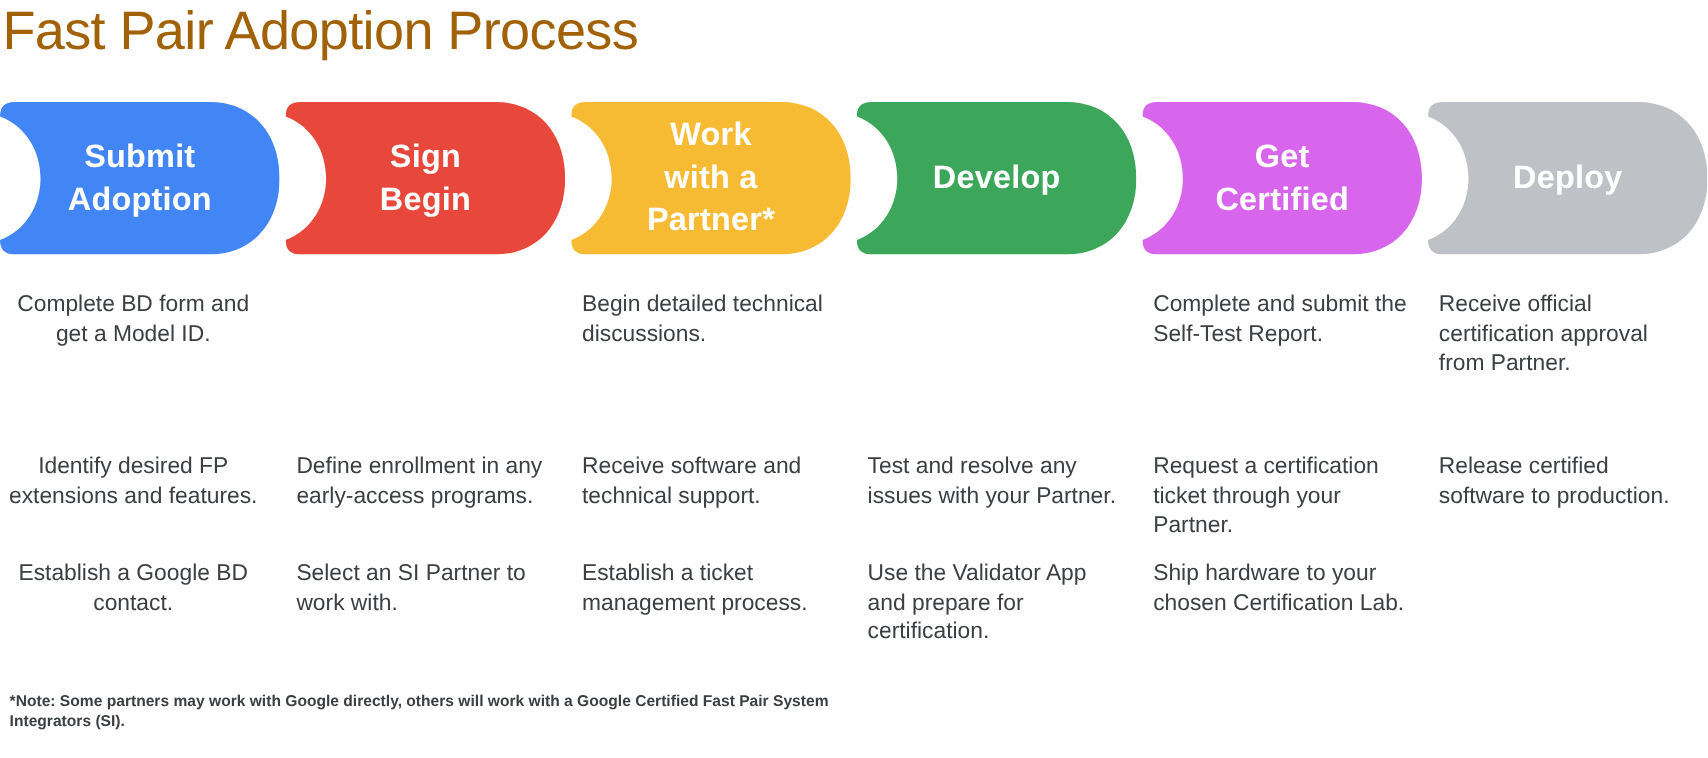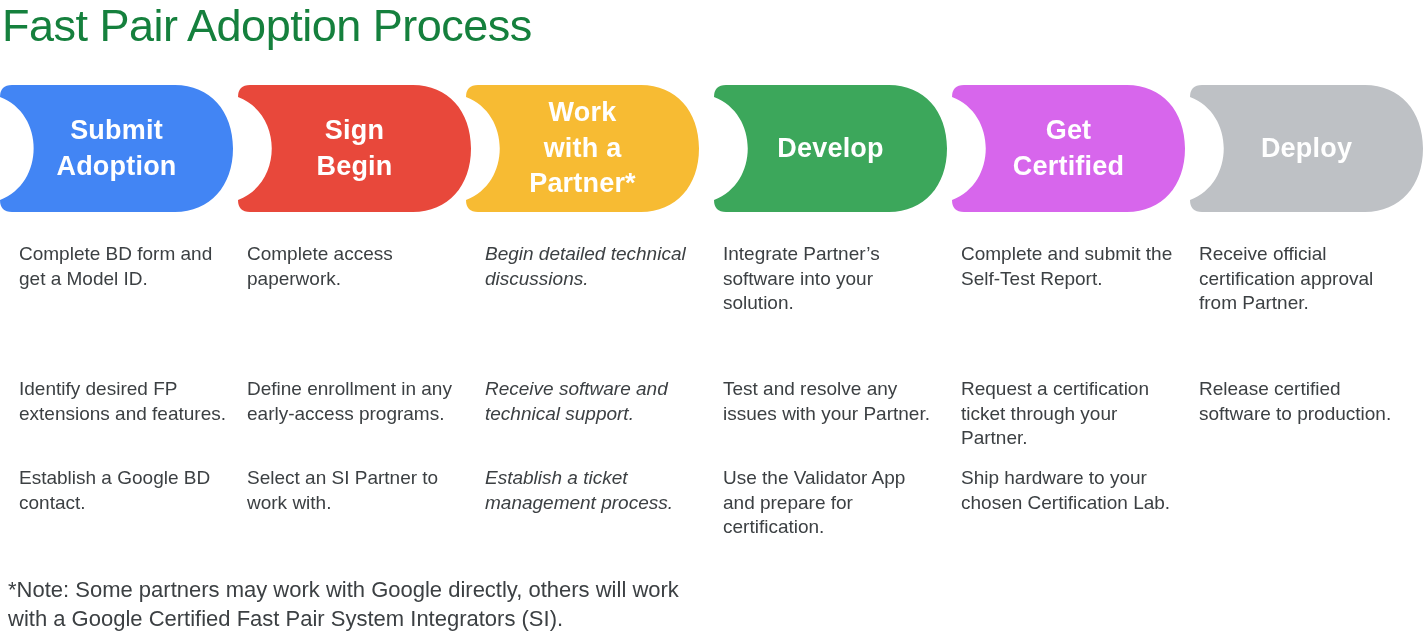--- a/index.html
+++ b/index.html
@@ -15,21 +15,21 @@
     background: #ffffff;
     overflow: hidden;
   }
   .page-title {
     position: absolute;
     left: 2px;
     top: 0px;
     font-size: 45px;
     font-weight: 500;
     letter-spacing: -0.5px;
-    color: #15803d;
+    color: #a16207;
     white-space: nowrap;
   }
   .stage {
     position: absolute;
     top: 85px;
     width: 233px;
     height: 127px;
   }
   .stage svg {
     position: absolute;
@@ -57,29 +57,30 @@
     width: 214px;
     font-size: 19px;
     line-height: 1.3;
     color: #3c4043;
   }
   .note {
     position: absolute;
     left: 8px;
     top: 576px;
     width: 706px;
-    font-size: 22px;
+    font-size: 13px;
     line-height: 1.3;
     color: #3c4043;
+    font-weight: bold;
   }
   
-  .sx0 { left: 0px; text-decoration: underline; }    .sx1 { left: 238px; }  .sx2 { left: 466px; }
+  .sx0 { left: 0px; text-decoration: underline; }    .sx1 { left: 238px; }  .sx2 { left: 476px; }
   .sx3 { left: 714px; }  .sx4 { left: 952px; }  .sx5 { left: 1190px; }
   
-  .cx0 { left: 19px; }    .cx1 { left: 247px; }  .cx2 { left: 485px; font-style: italic; }
+  .cx0 { left: 4px; text-align: center; }    .cx1 { left: 247px; }  .cx2 { left: 485px; }
   .cx3 { left: 723px; }  .cx4 { left: 961px; }  .cx5 { left: 1199px; }
   
   .ry0 { top: 242px; }   .ry1 { top: 349px; margin-top: 28px; }   .ry2 { top: 466px; }
 </style>
 </head>
 <body>
 
 <div class="canvas">
 
   <div class="page-title">Fast Pair Adoption Process</div>
@@ -137,23 +138,21 @@
   <div class="stage sx5">
     <svg width="233" height="127" viewBox="0 0 233 127">
       <path d="M 0,12 Q 0,0 12,0 L 175,0 C 210,0 233,26 233,63.5 C 233,101 210,127 175,127 L 12,127 Q 0,127 0,115 C 45,98 45,29 0,12 Z" fill="#BEC1C5"></path>
     </svg>
     <div class="stage-label">
       <span>Deploy</span>
     </div>
   </div>
 
   <div class="step cx0 ry0">Complete BD form and get a Model ID.</div>
-  <div class="step cx1 ry0">Complete access paperwork.</div>
   <div class="step cx2 ry0">Begin detailed technical discussions.</div>
-  <div class="step cx3 ry0">Integrate Partner’s software into your solution.</div>
   <div class="step cx4 ry0">Complete and submit the Self-Test Report.</div>
   <div class="step cx5 ry0">Receive official certification approval from Partner.</div>
 
   <div class="step cx0 ry1">Identify desired FP extensions and features.</div>
   <div class="step cx1 ry1">Define enrollment in any early-access programs.</div>
   <div class="step cx2 ry1">Receive software and technical support.</div>
   <div class="step cx3 ry1">Test and resolve any issues with your Partner.</div>
   <div class="step cx5 ry1">Release certified software to production.</div>
   <div class="step cx4 ry1">Request a certification ticket through your Partner.</div>
 

